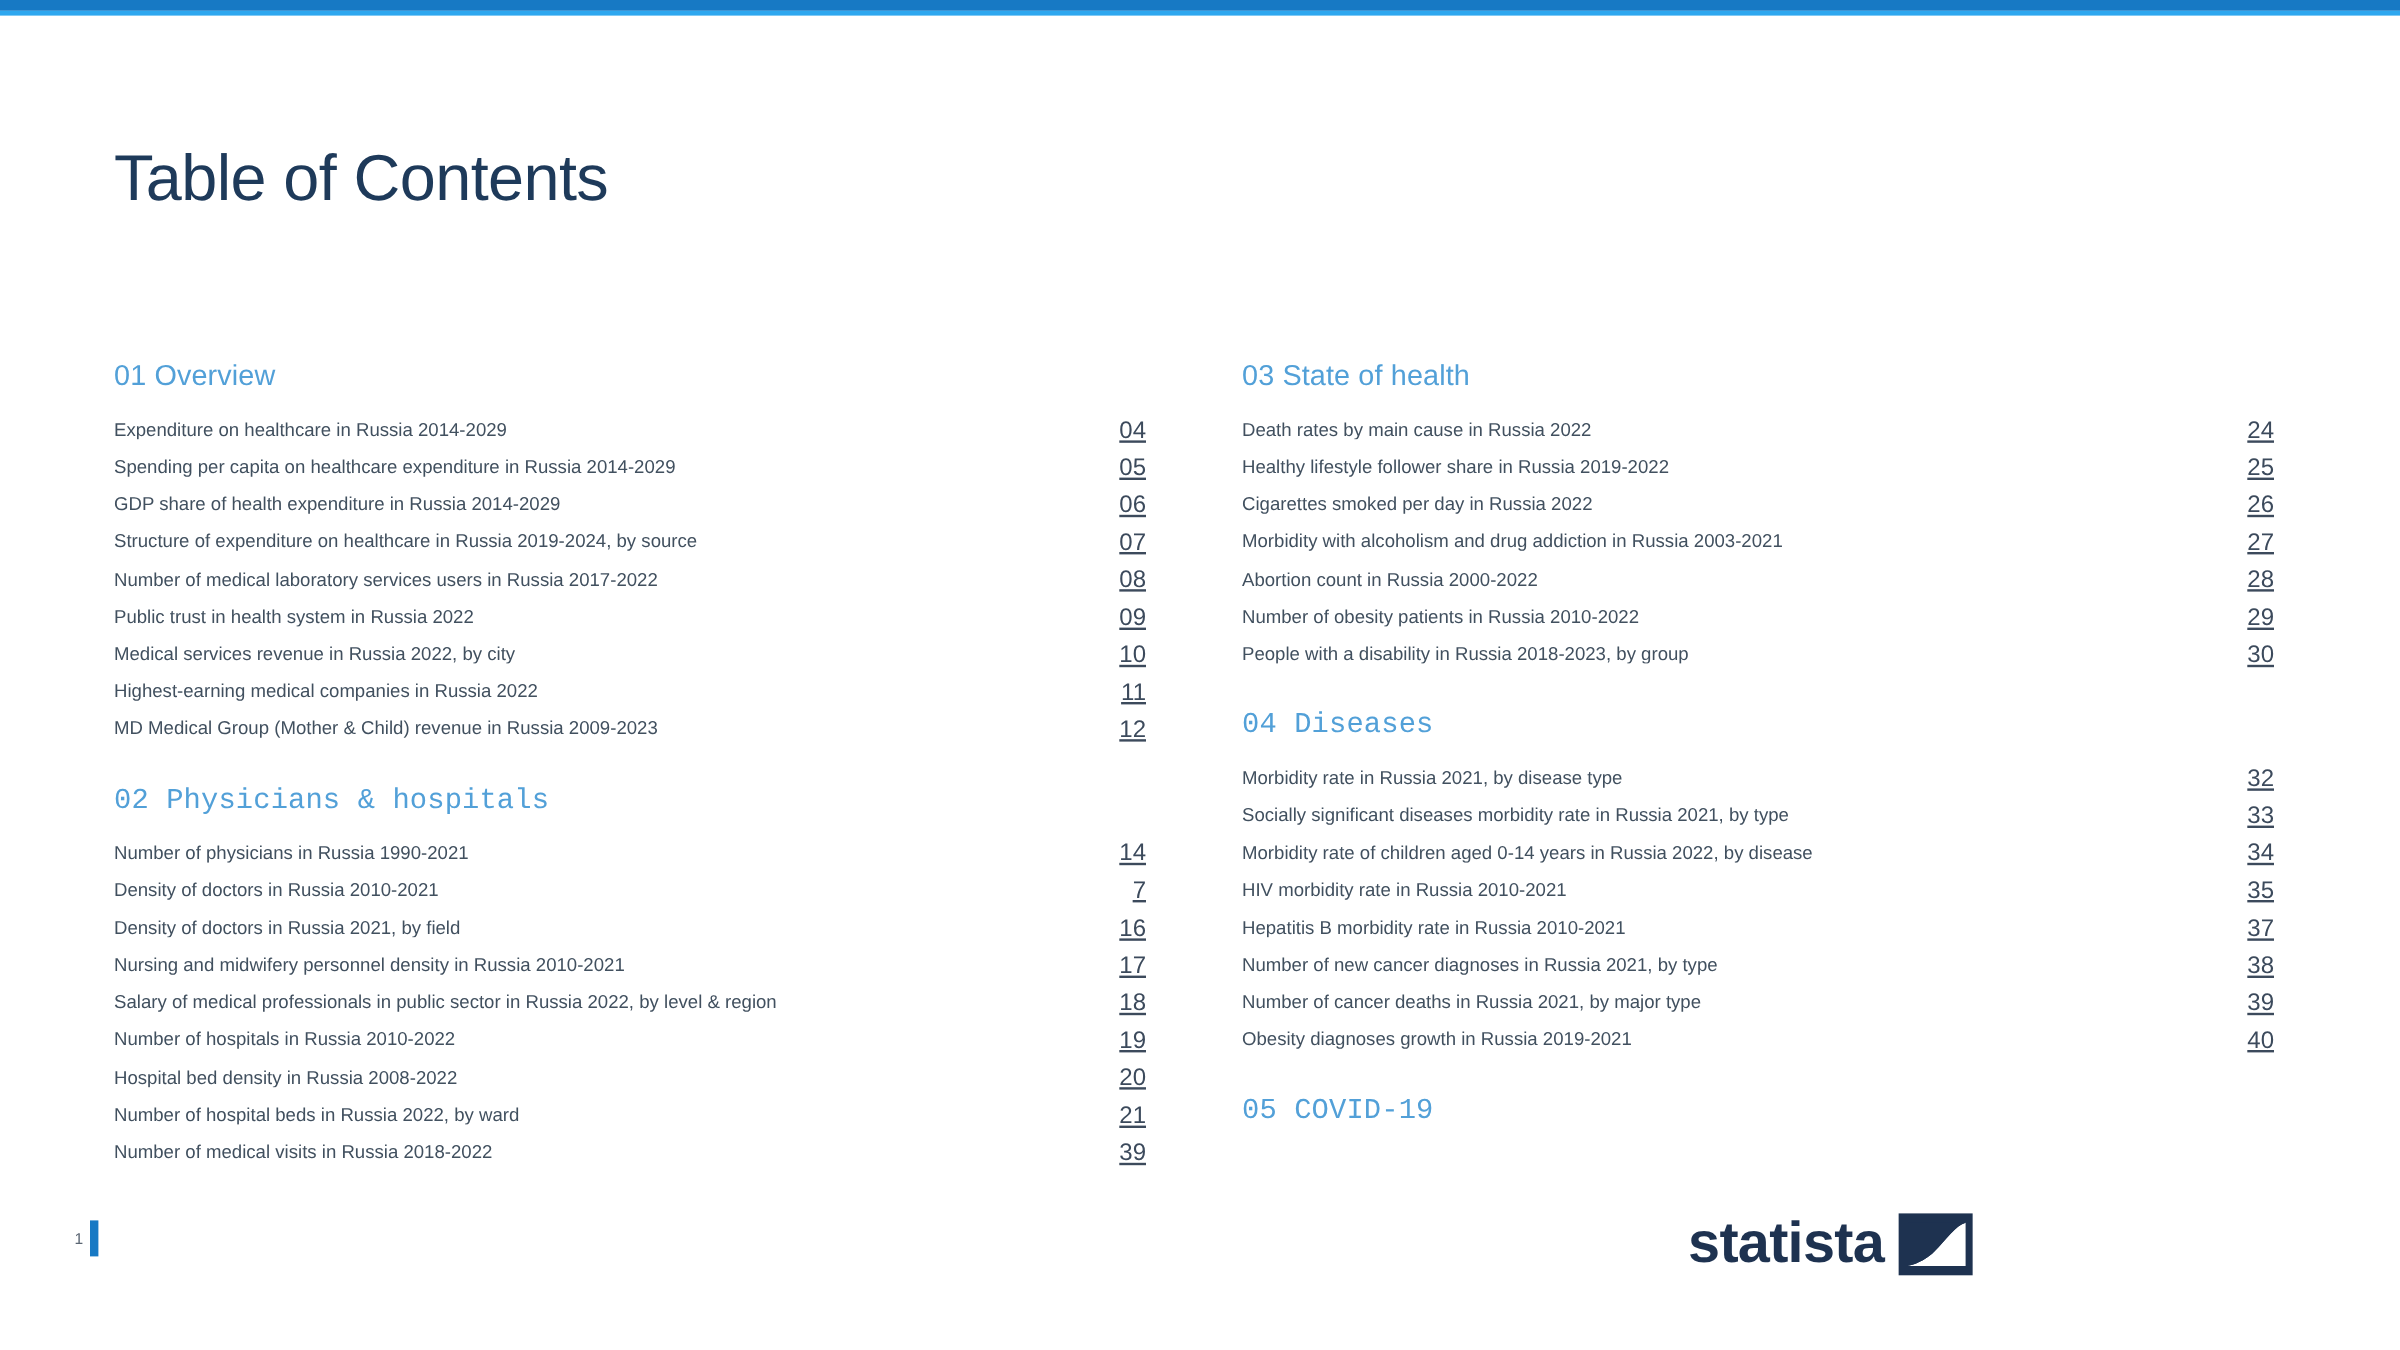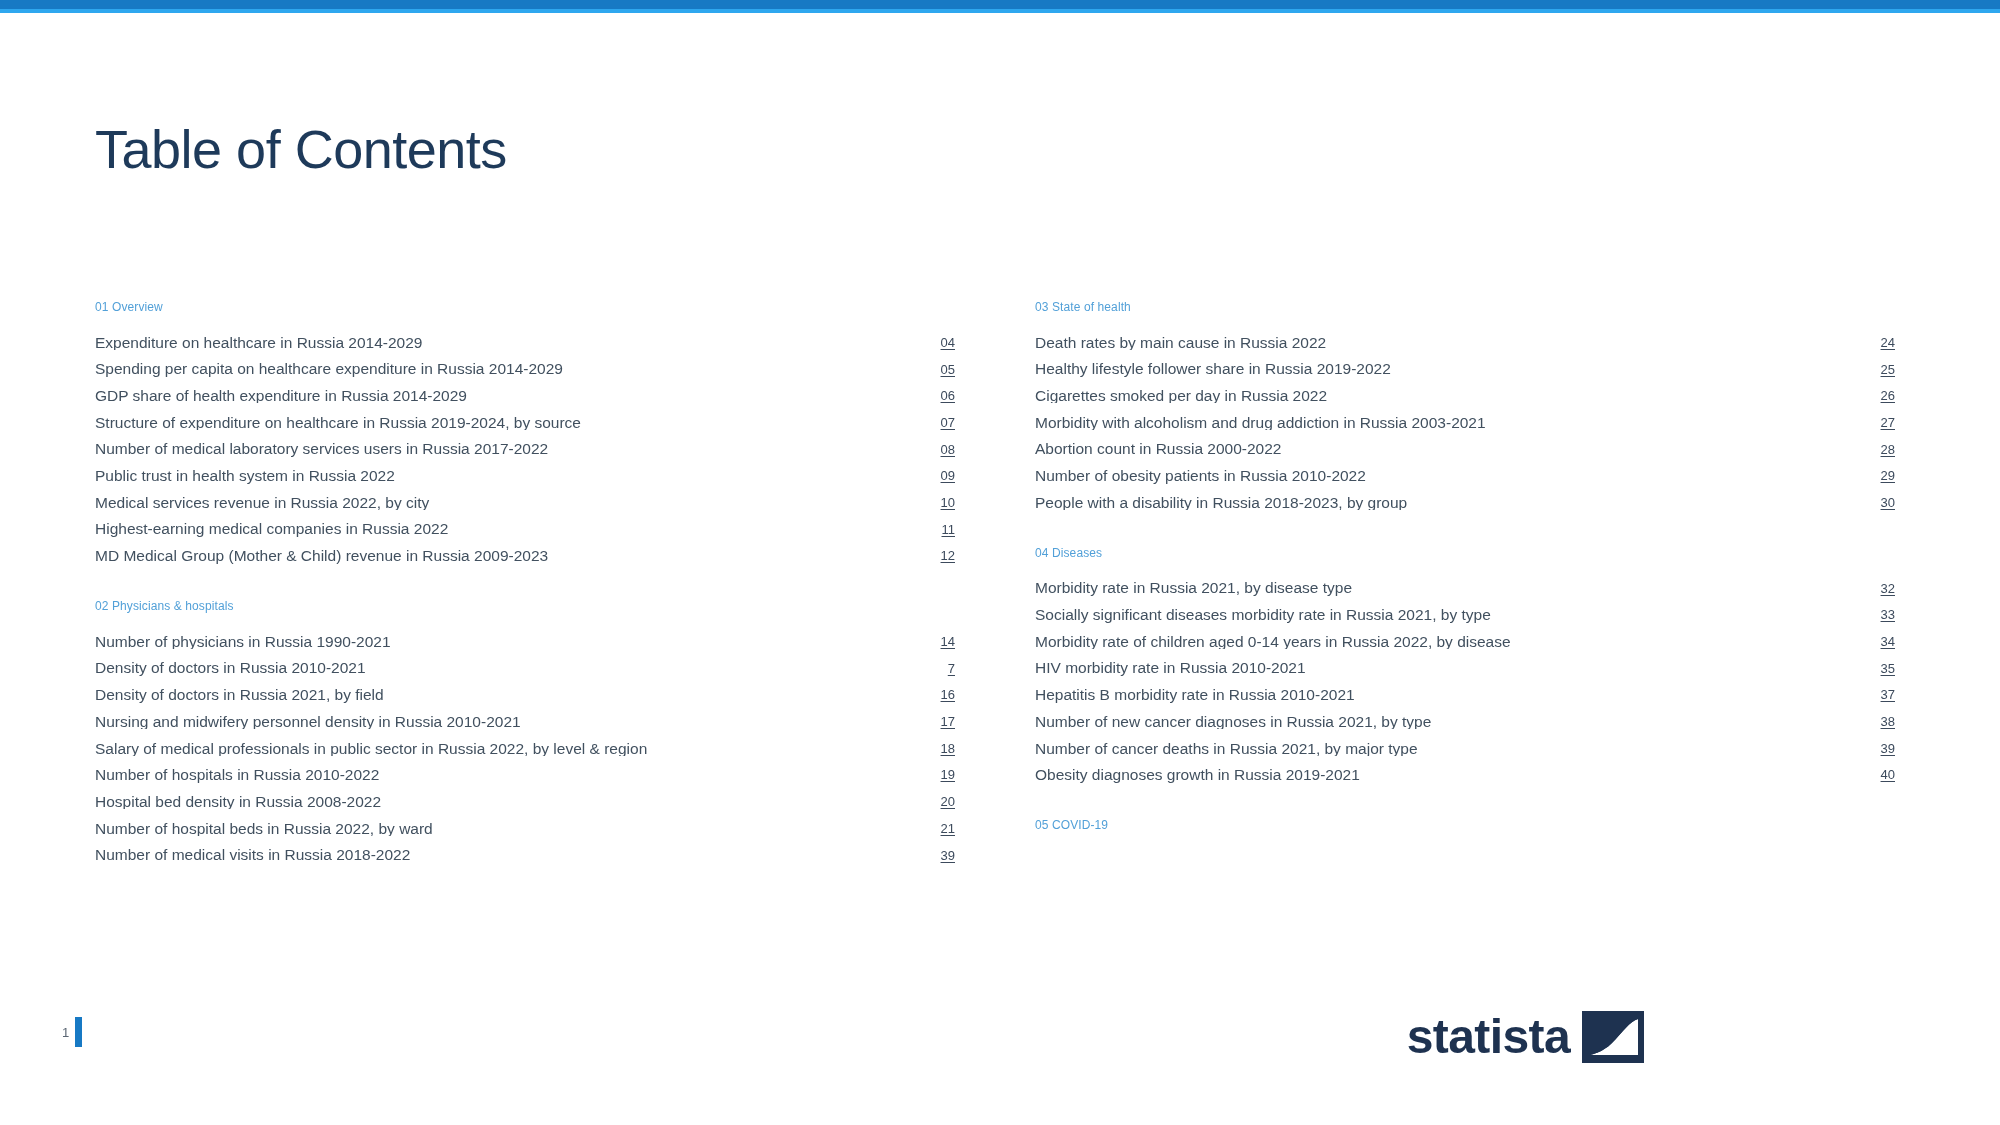--- a/index.html
+++ b/index.html
@@ -59,28 +59,28 @@
     gap: 80px;
   }
   .column {
     width: 860px;
     flex: 0 0 860px;
   }
 
   .section { margin-bottom: 0; }
 
   .section-heading {
-    font-size: 12px;
+    font-size: 24px;
     font-weight: 400;
     color: #52a0d8;
     letter-spacing: 0.1px;
     margin-bottom: 15px;
     white-space: nowrap;
   }
-  .section + .section .section-heading { margin-top: 30px; }
+  .section + .section .section-heading { margin-top: 30px; font-family: Liberation Mono, monospace; }
 
   .entry-list {
     list-style: none;
   }
 
   .entry {
     display: flex;
     align-items: center;
     font-size: 15.5px;
     color: #41505f;
@@ -90,21 +90,21 @@
   .entry-title {
     flex: 1 1 auto;
     white-space: nowrap;
     overflow: hidden;
   }
   .entry-page {
     flex: 0 0 auto;
     width: 36px;
     text-align: right;
     color: #3c4a5c;
-    font-size: 13px;
+    font-size: 20px;
     text-decoration: underline;
     text-underline-offset: 2px;
     cursor: pointer;
   }
 
   
   .footer-page {
     position: absolute;
     left: 62px;
     bottom: 78px;

